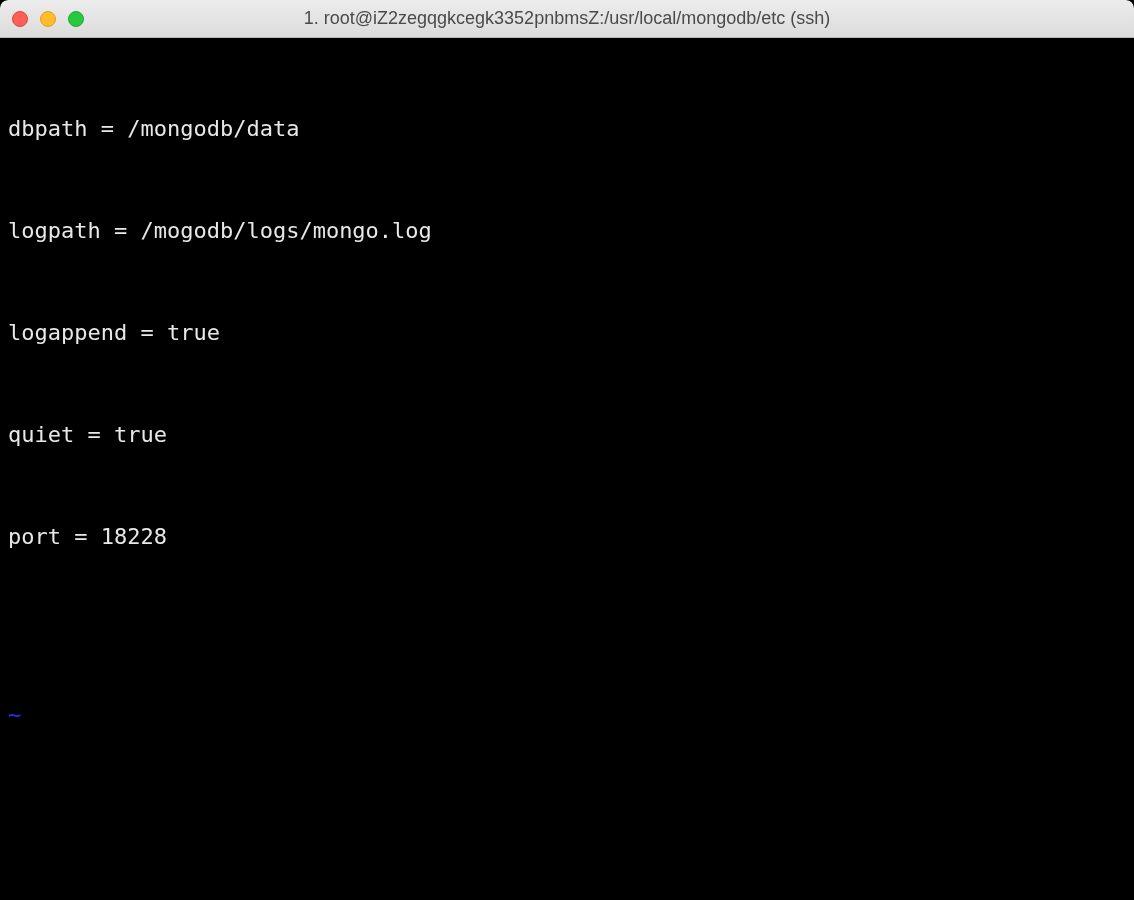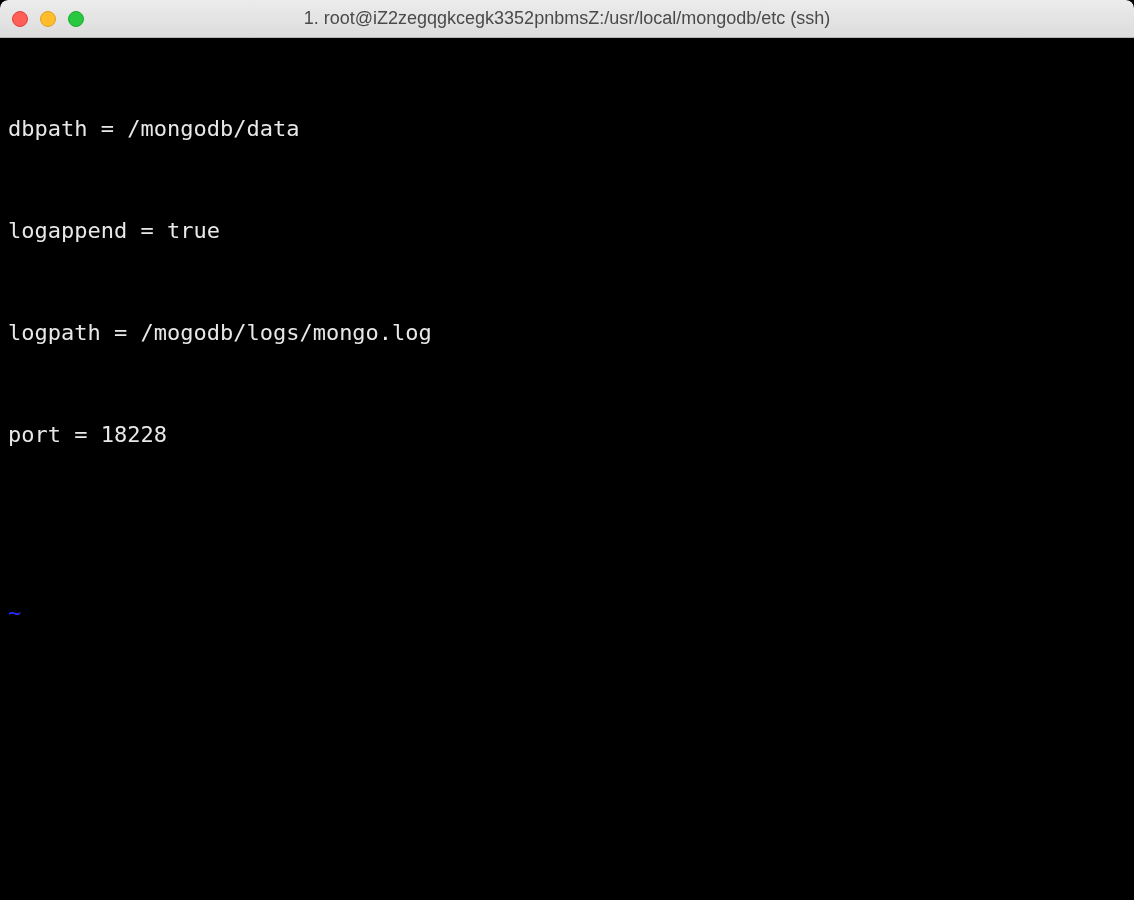--- a/index.html
+++ b/index.html
@@ -89,22 +89,23 @@
     <div class="traffic-light traffic-close"></div>
     <div class="traffic-light traffic-min"></div>
     <div class="traffic-light traffic-max"></div>
   </div>
   <div class="title-text">1. root@iZ2zegqgkcegk3352pnbmsZ:/usr/local/mongodb/etc (ssh)</div>
 </div>
 
 <div class="terminal">
   <div class="file-content">
     <div>dbpath = /mongodb/data</div>
+    <div>logpath = /mogodb/logs/mongo.log</div>
     <div>logappend = true</div>
-    <div>logpath = /mogodb/logs/mongo.log</div>
+    <div>quiet = true</div>
     <div>port = 18228</div>
   </div>
   <div class="tildes">
     <div>~</div>
     
     
     
     
     
     

